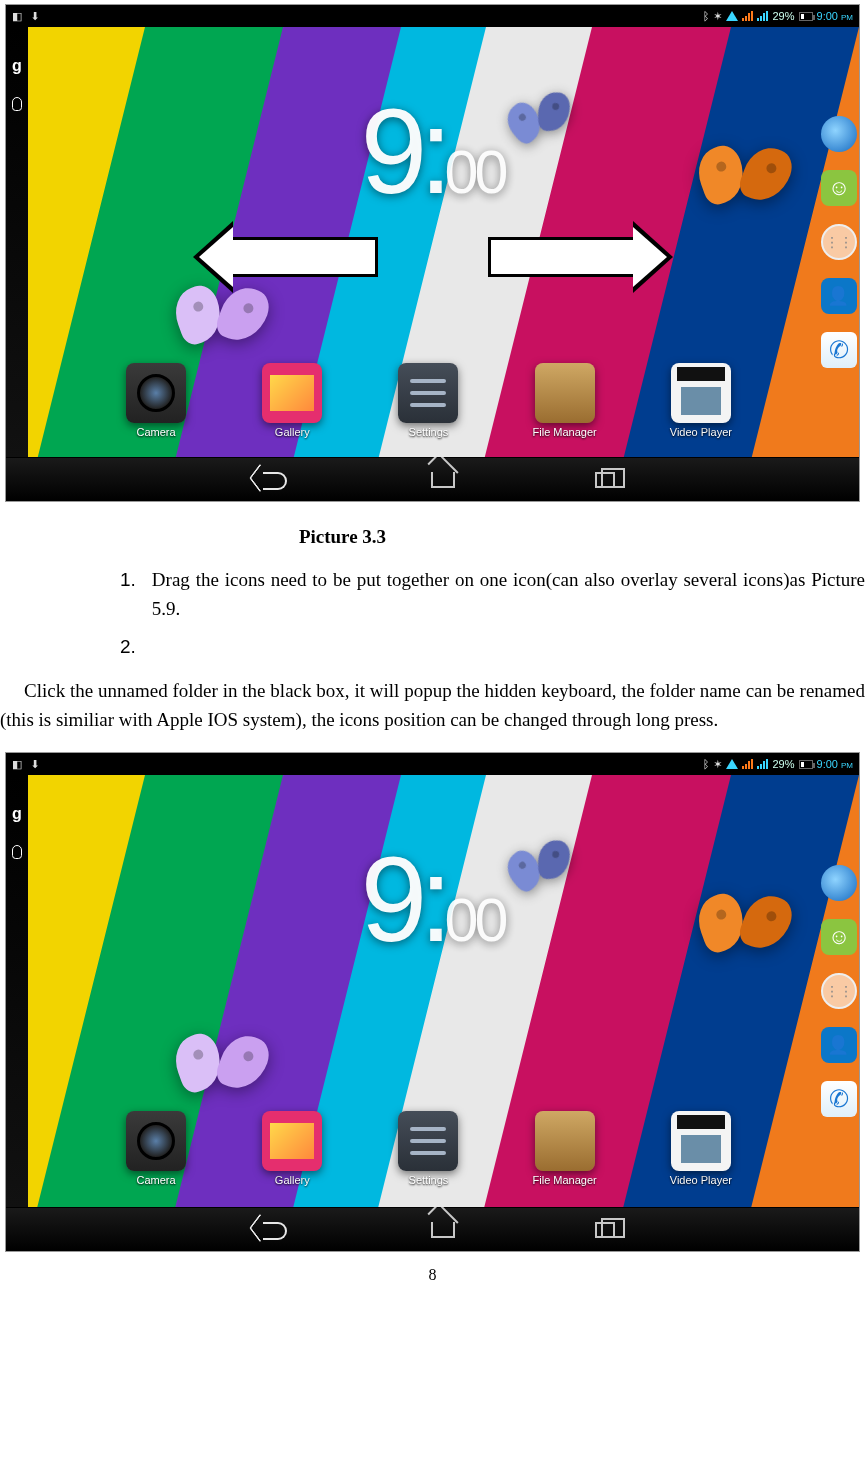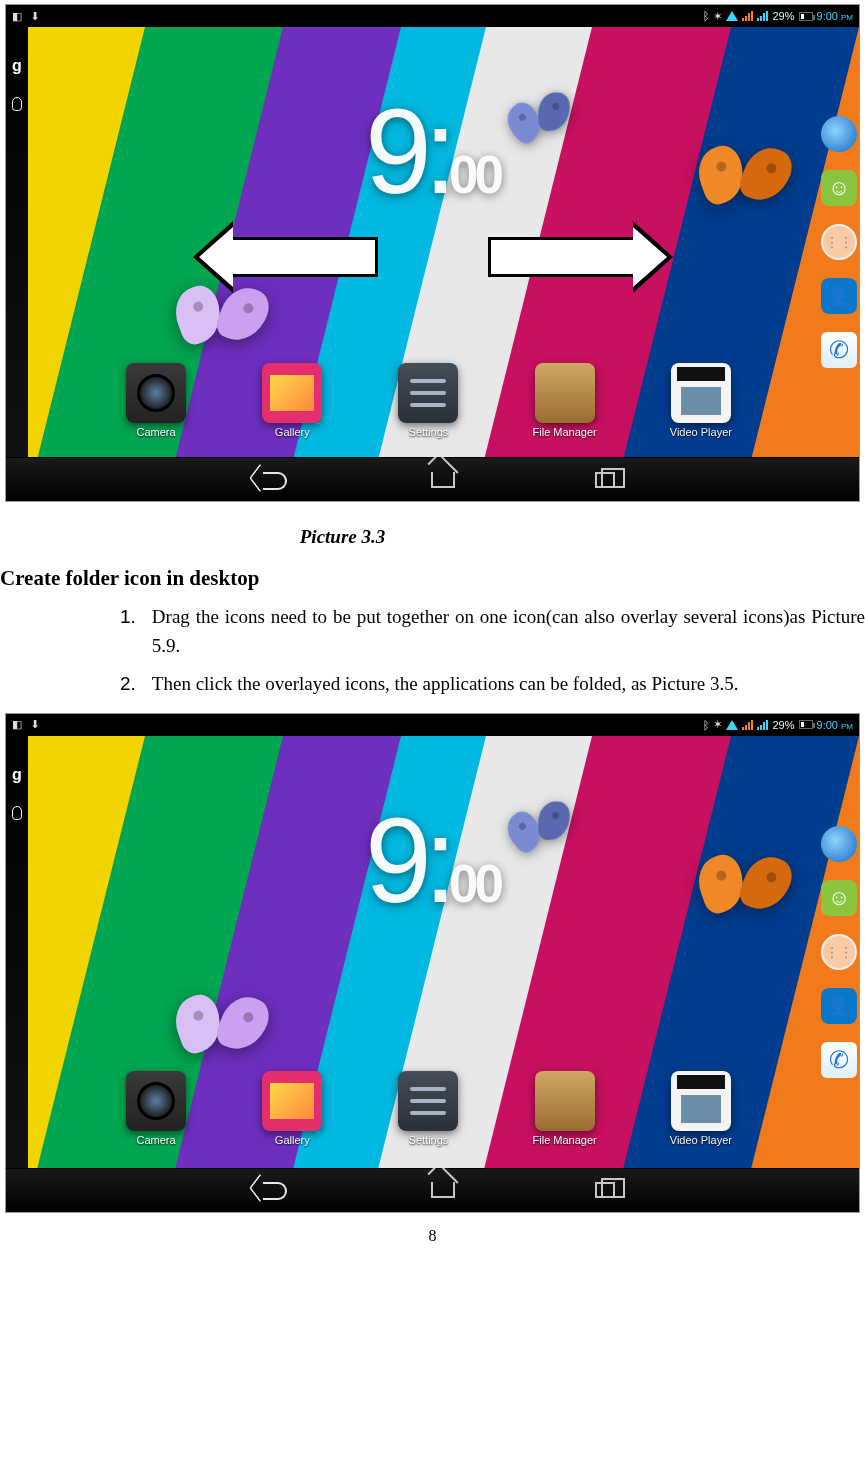--- a/index.html
+++ b/index.html
@@ -116,21 +116,21 @@
       transform:translateX(-50%);
       font-family: Arial, sans-serif;
       font-weight:100;
       font-size:120px;
       color: rgba(255,255,255,0.96);
       text-shadow: 0 2px 10px rgba(0,0,0,0.5);
       letter-spacing:-8px;
       display:flex;
       align-items:baseline;
     }
-    .clock .min { font-size:53px; letter-spacing:-4px; opacity:0.95;font-weight:bold; }
+    .clock .min { font-size:61px; letter-spacing:-4px; opacity:0.95; }
 
     .swipe-arrows {
       position:absolute;
       top:210px; left:0; right:0;
       display:flex; justify-content:center; gap:110px;
       pointer-events:none;
     }
     .arrow {
       width:150px;height:40px;
       background:#fff;
@@ -236,21 +236,21 @@
     .ni-recent::after{content:"";position:absolute;top:-6px;left:4px;width:20px;height:16px;border:2px solid #e8e8e8;}
 
     
     .caption {
       text-align:center;
       font-weight:bold;
       font-size:19px;
       margin: 24px 0 18px 0;
       padding-left: 0;
     }
-    .caption span { display:inline-block; position:relative; left:-90px;font-style:italic;}
+    .caption span { display:inline-block; position:relative; left:-90px;}
     h2.sec { font-size:22px; font-weight:bold; margin:0 0 14px 0; }
     h3.sub { font-size:21px; font-weight:bold; margin:0 0 12px 0; }
     .numlist { margin:0 0 14px 120px; }
     .numlist .item { display:flex; margin-bottom:10px; font-size:19px; line-height:1.5;}
     .numlist .num { font-family: Arial, sans-serif; margin-right:16px; flex-shrink:0;}
     .numlist .txt { text-align:justify; }
     p.body { font-size:19px; line-height:1.55; text-align:justify; margin:0 0 18px 0; text-indent: 24px;}
     .pagenum { text-align:center; font-size:16px; margin-top:14px;}
 
     .screenshot.second .wallpaper { height:432px; }
@@ -350,33 +350,32 @@
       <div class="ni-back-wrap">
           <div class="ni-back"></div>
         </div>
       <div class="ni-home nav-icon"></div>
       <div class="ni-recent nav-icon"></div>
     </div>
   </div>
 
   <div class="caption"><span>Picture 3.3</span></div>
 
-  <h3 class="sub">Create folder icon in desktop</h3>
 
   <div class="numlist">
     <div class="item">
       <span class="num">1.</span>
       <span class="txt">Drag the icons need to be put together on one icon(can also overlay several icons)as Picture 5.9.</span>
     </div>
     <div class="item">
       <span class="num">2.</span>
-      <span class="txt">Then click the overlayed icons, the applications can be folded, as Picture 3.5.</span>
     </div>
   </div>
 
+  <p class="body">Click the unnamed folder in the black box, it will popup the hidden keyboard, the folder name can be renamed (this is similiar with Apple IOS system), the icons position can be changed through long press.</p>
 
   <div class="screenshot second">
     <div class="statusbar">
       <div class="sb-left">
         <span>◧</span>
         <span>⬇</span>
       </div>
       <div class="sb-right">
         <span>ᛒ</span>
         <span>✶</span>

